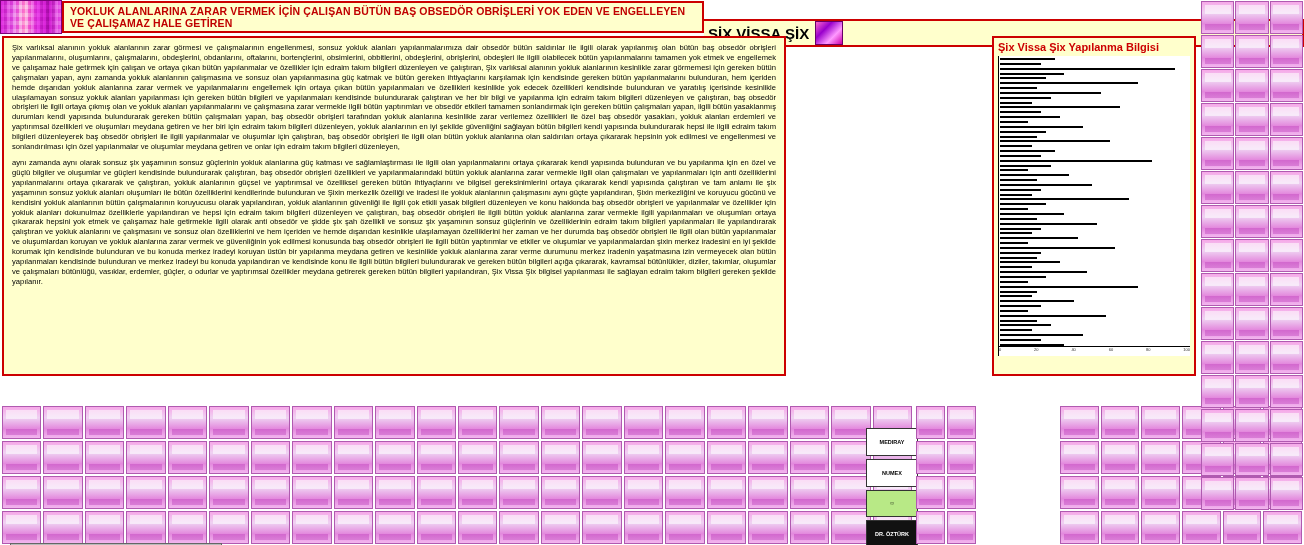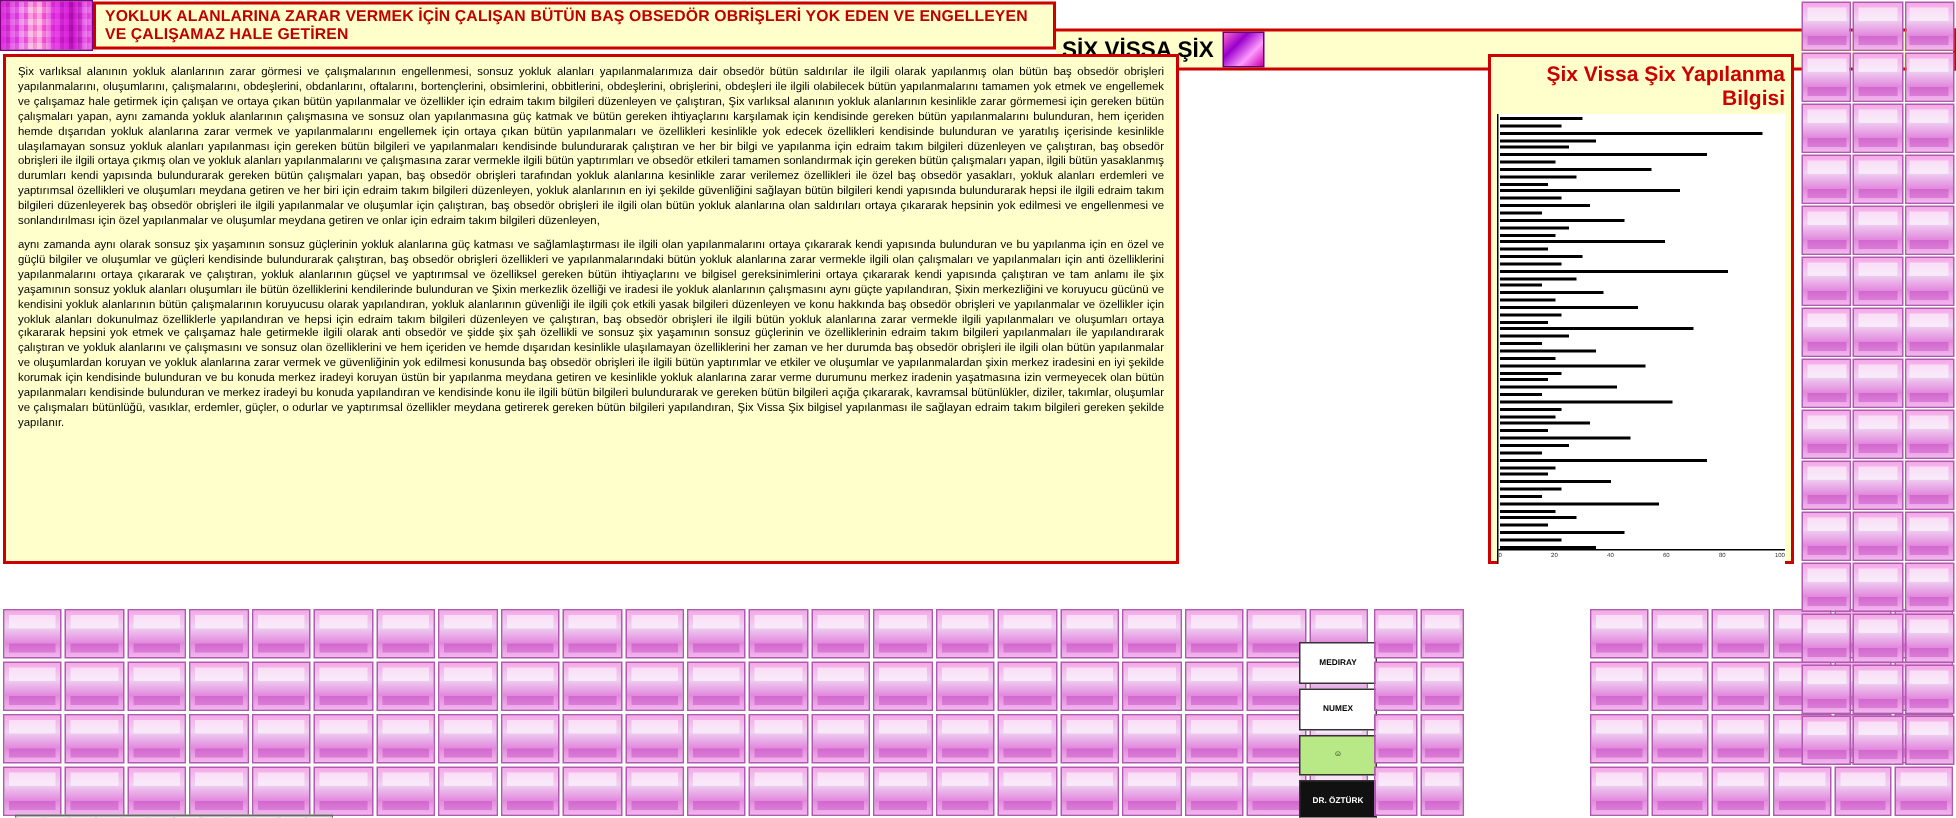--- a/index.html
+++ b/index.html
@@ -124,22 +124,22 @@
     width: 204px;
     height: 340px;
     background: #ffffcc;
     border: 2px solid #cc0000;
     box-sizing: border-box;
     padding: 3px 4px;
   }
   .chart-title {
     color: #cc0000;
     font-weight: bold;
-    font-size: 14px;
-    text-align: right;
+    font-size: 11px;
+    text-align: left;
     margin-bottom: 3px;
   }
   .chart-area {
     position: relative;
     width: 100%;
     height: 300px;
     background: #ffffff;
     border-left: 1px solid #000;
     box-sizing: border-box;
   }

